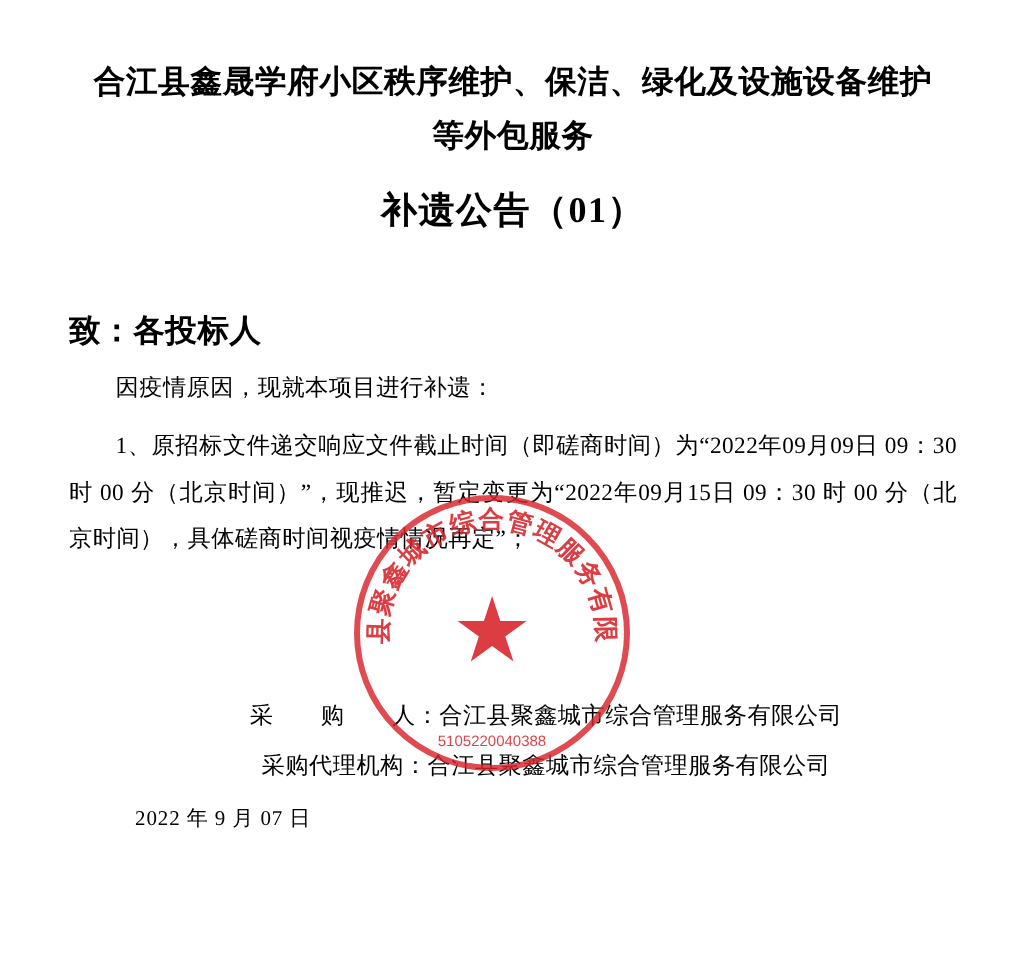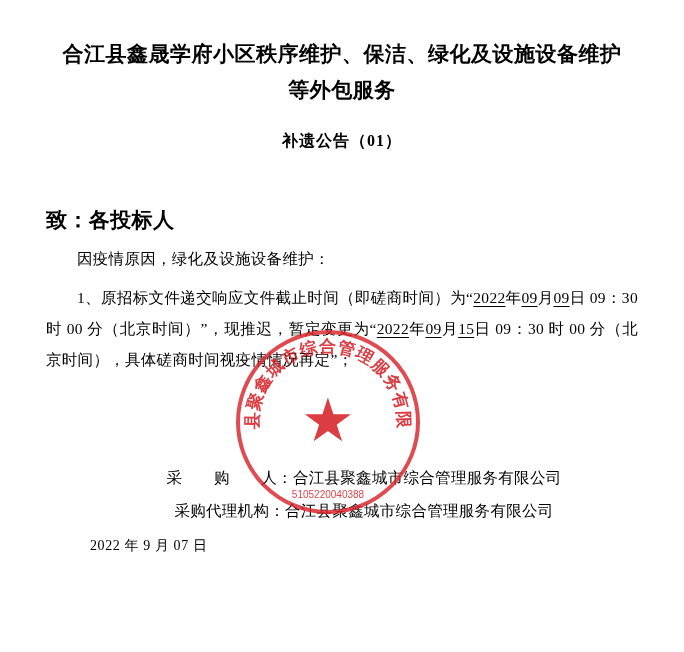--- a/index.html
+++ b/index.html
@@ -25,21 +25,21 @@
     text-align: center;
     font-size: 21px;
     font-weight: bold;
     line-height: 36px;
     letter-spacing: 0.5px;
     margin: 0;
     padding: 0 4px;
   }
   .doc-subtitle {
     text-align: center;
-    font-size: 16px;
+    font-size: 24px;
     font-weight: bold;
     line-height: 34px;
     margin: 16px 0 0 0;
     letter-spacing: 1px;
   }
   .addressee {
     font-size: 21px;
     line-height: 30px;
     margin-top: 47px;
     letter-spacing: 0.4px;
@@ -47,21 +47,20 @@
   }
   .para {
     font-size: 15.5px;
     line-height: 31px;
     text-indent: 2em;
     margin-top: 8px;
     letter-spacing: 0.3px;
     text-align: justify;
   }
   .u {
-    text-decoration: underline;
     text-underline-offset: 3px;
   }
   .sign-block {
     margin-top: 86px;
     font-size: 15.5px;
     line-height: 33px;
     padding-left: 44px;
     letter-spacing: 0.3px;
   }
   .sign-line {
@@ -136,21 +135,21 @@
 
   <h1 class="doc-title">
     <span>合江县鑫晟学府小区秩序维护、保洁、绿化及设施设备维护</span><br>
     <span>等外包服务</span>
   </h1>
 
   <div class="doc-subtitle">补遗公告（01）</div>
 
   <div class="addressee">致：各投标人</div>
 
-  <div class="para">因疫情原因，绿化及设施设备维护：</div>
+  <div class="para">因疫情原因，现就本项目进行补遗：</div>
 
   <div class="para">
     <span>1、原招标文件递交响应文件截止时间（即磋商时间）为“</span><span class="u">2022</span><span>年</span><span class="u">09</span><span>月</span><span class="u">09</span><span>日 09：30 时 00 分（北京时间）”，现推迟，暂定变更为“</span><span class="u">2022</span><span>年</span><span class="u">09</span><span>月</span><span class="u">15</span><span>日 09：30 时 00 分（北京时间），具体磋商时间视疫情情况再定”；</span>
   </div>
 
 
   <div class="sign-block">
     <div class="sign-line"><span>采　　购　　人：</span><span>合江县聚鑫城市综合管理服务有限公司</span></div>
     <div class="sign-line"><span>采购代理机构：</span><span>合江县聚鑫城市综合管理服务有限公司</span></div>
   </div>

